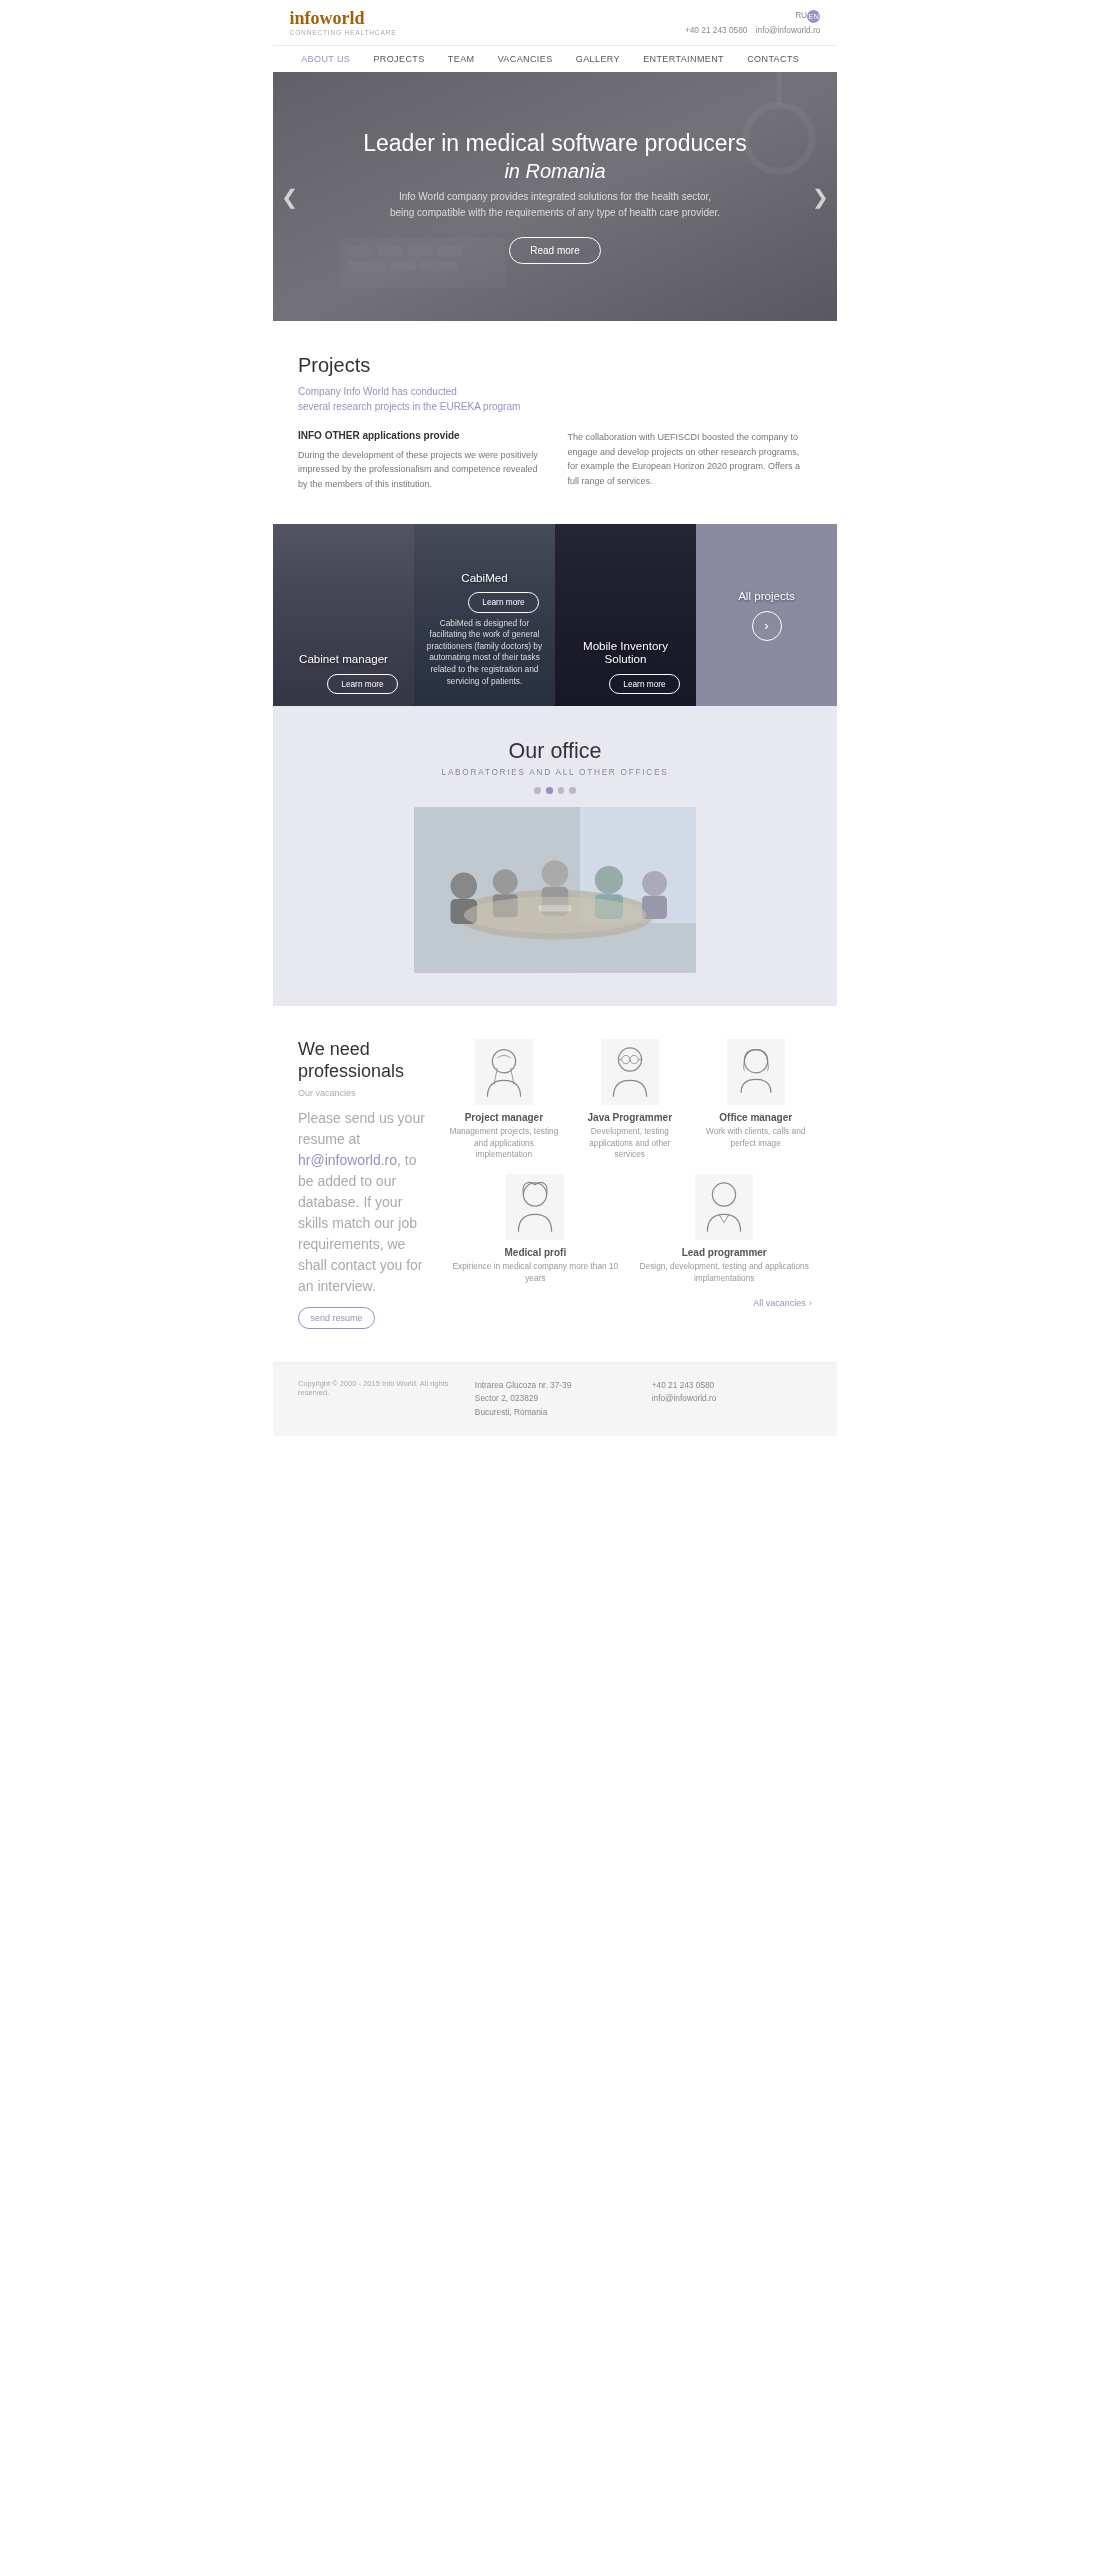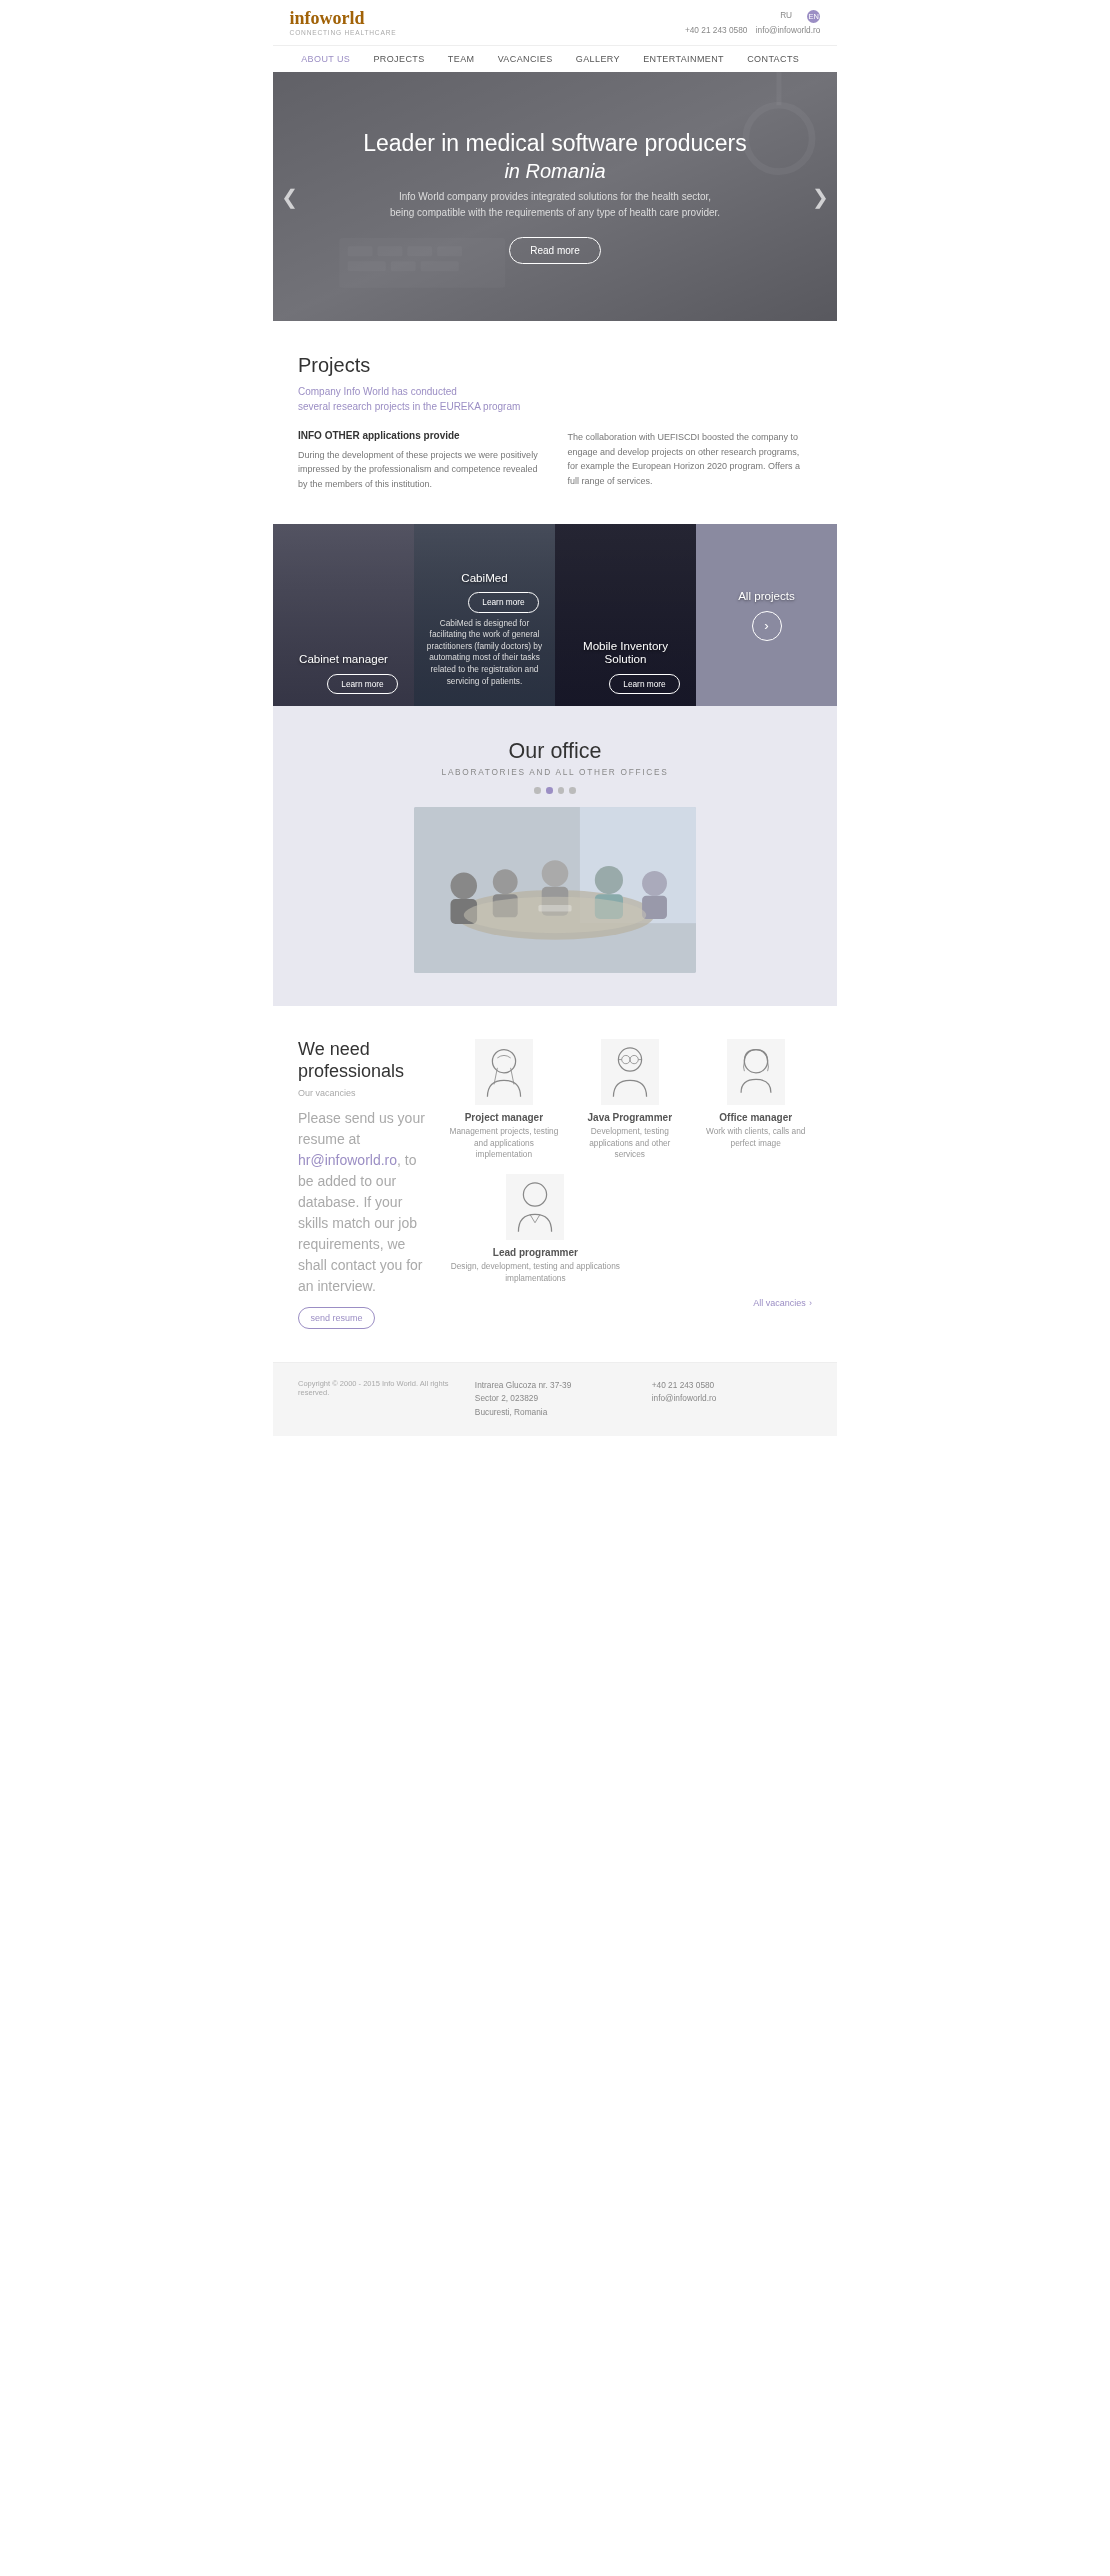--- a/index.html
+++ b/index.html
@@ -5,21 +5,21 @@
     * { margin: 0; padding: 0; box-sizing: border-box; }
     body { font-family: Arial, sans-serif; font-size: 10.8px; color: #333; background: #fff; width: 564px; margin: 0 auto; }
 
     
     .header { display: flex; align-items: center; justify-content: space-between; padding: 8.3px 16.6px; border-bottom: 0.8px solid #eee; }
     .logo-wrap { display: flex; flex-direction: column; }
     .logo-name { font-size: 18px; font-weight: bold; color: #a16207; font-family: Georgia, serif; }
     .logo-sub { font-size: 6.6px; color: #aaa; letter-spacing: 0.8px; }
     .header-right { display: flex; flex-direction: column; align-items: flex-end; gap: 1.7px; }
     .header-contacts { display: flex; gap: 8.3px; font-size: 8.3px; color: #888; }
-    .header-lang { display: flex; gap: 15px; font-size: 8.3px; color: #888; }
+    .header-lang { display: flex; gap: 0; font-size: 8.3px; color: #888; }
     .lang-active { background: #9b8ec4; color: #fff; border-radius: 50%; width: 13.3px; height: 13.3px; display: flex; align-items: center; justify-content: center; font-size: 7.5px; }
 
     
     nav { background: #fff; padding: 0 16.6px; }
     nav ul { display: flex; list-style: none; gap: 0; text-align: center; }
     nav ul li a { display: block; padding: 8.3px 11.6px; font-size: 9px; color: #555; text-decoration: none; letter-spacing: 0.4px; text-transform: uppercase; }
     nav ul li a:hover, nav ul li a.active { color: #9b8ec4; }
 
     
     .hero { position: relative; width: 100%; height: 249px; background: linear-gradient(rgba(40,40,60,0.6), rgba(40,40,60,0.6)), #555; display: flex; align-items: center; justify-content: center; overflow: hidden; }
@@ -301,20 +301,32 @@
               <path d="M44 22 Q46 30 44 34" fill="none" stroke="#888" stroke-width="1"></path>
               <path d="M12 60 Q12 44 30 44 Q48 44 48 60" fill="none" stroke="#888" stroke-width="1.5"></path>
             </svg>
           </div>
           <span class="vac-name">Office manager</span>
           <span class="vac-desc">Work with clients, calls and perfect image</span>
         </div>
       </div>
       <div class="vac-grid-2">
 
+        <div class="vac-card">
+          <div class="vac-avatar">
+            <svg viewBox="0 0 60 70" xmlns="http://www.w3.org/2000/svg">
+              <circle cx="30" cy="20" r="14" fill="none" stroke="#888" stroke-width="1.5"></circle>
+
+              <path d="M16 20 Q14 8 20 6 Q24 4 30 8 Q36 4 40 6 Q46 8 44 20" fill="none" stroke="#888" stroke-width="1.5"></path>
+              <path d="M10 65 Q10 44 30 44 Q50 44 50 65" fill="none" stroke="#888" stroke-width="1.5"></path>
+            </svg>
+          </div>
+          <span class="vac-name">Medical profi</span>
+          <span class="vac-desc">Expirience in medical company more than 10 years</span>
+        </div>
 
         <div class="vac-card">
           <div class="vac-avatar">
             <svg viewBox="0 0 60 70" xmlns="http://www.w3.org/2000/svg">
               <circle cx="30" cy="20" r="14" fill="none" stroke="#888" stroke-width="1.5"></circle>
               <path d="M10 65 Q10 44 30 44 Q50 44 50 65" fill="none" stroke="#888" stroke-width="1.5"></path>
 
               <path d="M24 44 L30 54 L36 44" fill="none" stroke="#888" stroke-width="1"></path>
             </svg>
           </div>

